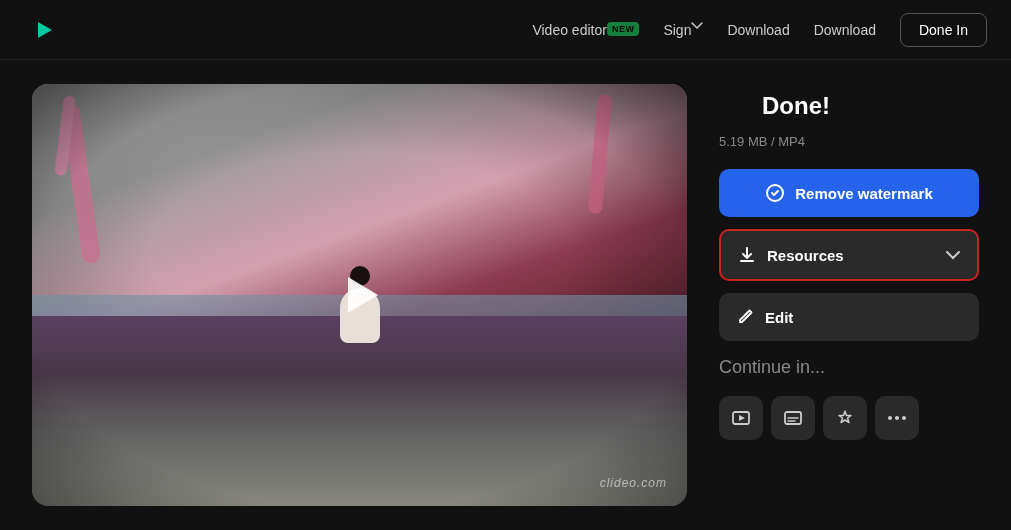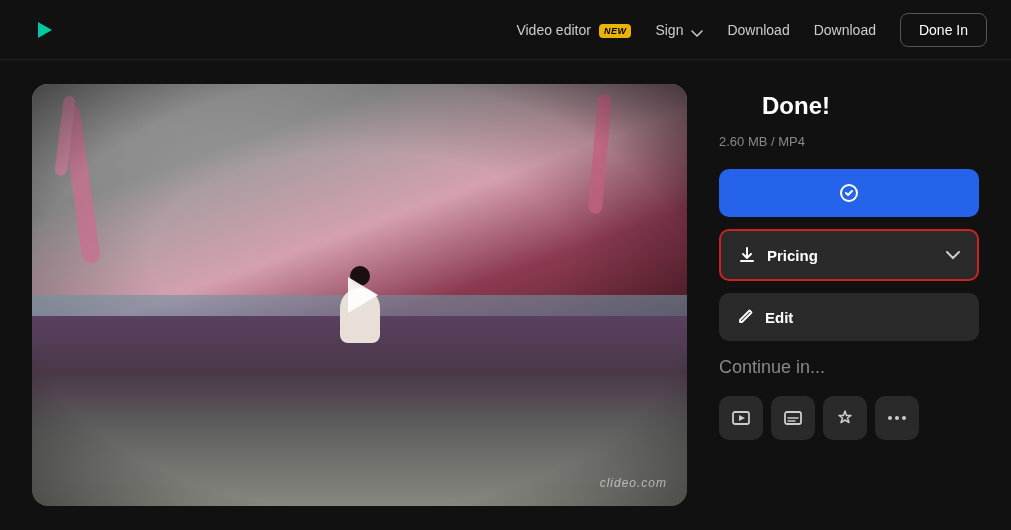--- a/index.html
+++ b/index.html
@@ -31,35 +31,34 @@
       width: 36px;
       height: 36px;
     }
     .navbar-right {
       display: flex;
       align-items: center;
       gap: 24px;
     }
     .nav-item {
       display: flex;
-      align-items: flex-end;
-      gap: 8px;
+      align-items: flex-start;
+      gap: 0;
       color: #cccccc;
       font-size: 14px;
       cursor: pointer;
     }
     .new-badge {
-      background: #eab308;
+      background: #15803d;
       color: #000;
       font-size: 9px;
       font-weight: 700;
       padding: 2px 5px;
       border-radius: 4px;
       letter-spacing: 0.5px;
-      font-style: italic;
     }
     .sign-in-btn {
       border: 1px solid #555;
       border-radius: 8px;
       padding: 8px 18px;
       color: #fff;
       font-size: 14px;
       cursor: pointer;
       background: transparent;
     }
@@ -360,39 +359,40 @@
       <div class="play-btn">
         <div class="play-triangle"></div>
       </div>
       <div class="watermark">clideo.com</div>
     </div>
   </div>
 
   <div class="right-panel">
     <div class="done-title">Done!</div>
     <div class="file-info">
-      <span>2.60 MB</span>
+      <span>5.19 MB</span>
       <span> / </span>
       <span>MP4</span>
     </div>
 
     <button class="remove-watermark-btn">
       <svg width="20" height="20" viewBox="0 0 20 20" fill="none">
         <circle cx="10" cy="10" r="8" stroke="white" stroke-width="2"></circle>
         <path d="M7 10l2 2 4-4" stroke="white" stroke-width="2" stroke-linecap="round" stroke-linejoin="round"></path>
       </svg>
+      <span>Remove watermark</span>
     </button>
 
     <button class="download-btn">
       <div class="download-btn-left">
         <svg width="20" height="20" viewBox="0 0 20 20" fill="none">
           <path d="M10 3v10M6 9l4 4 4-4" stroke="white" stroke-width="2" stroke-linecap="round" stroke-linejoin="round"></path>
           <path d="M4 16h12" stroke="white" stroke-width="2" stroke-linecap="round"></path>
         </svg>
-        <span>Pricing</span>
+        <span>Resources</span>
       </div>
       <svg width="16" height="10" viewBox="0 0 16 10">
         <path d="M2 2l6 6 6-6" stroke="#ccc" stroke-width="2" fill="none" stroke-linecap="round"></path>
       </svg>
     </button>
 
     <button class="edit-btn">
       <svg width="20" height="20" viewBox="0 0 20 20" fill="none">
         <path d="M14.5 3.5l2 2L7 15H5v-2L14.5 3.5z" stroke="white" stroke-width="1.8" stroke-linecap="round" stroke-linejoin="round"></path>
       </svg>

